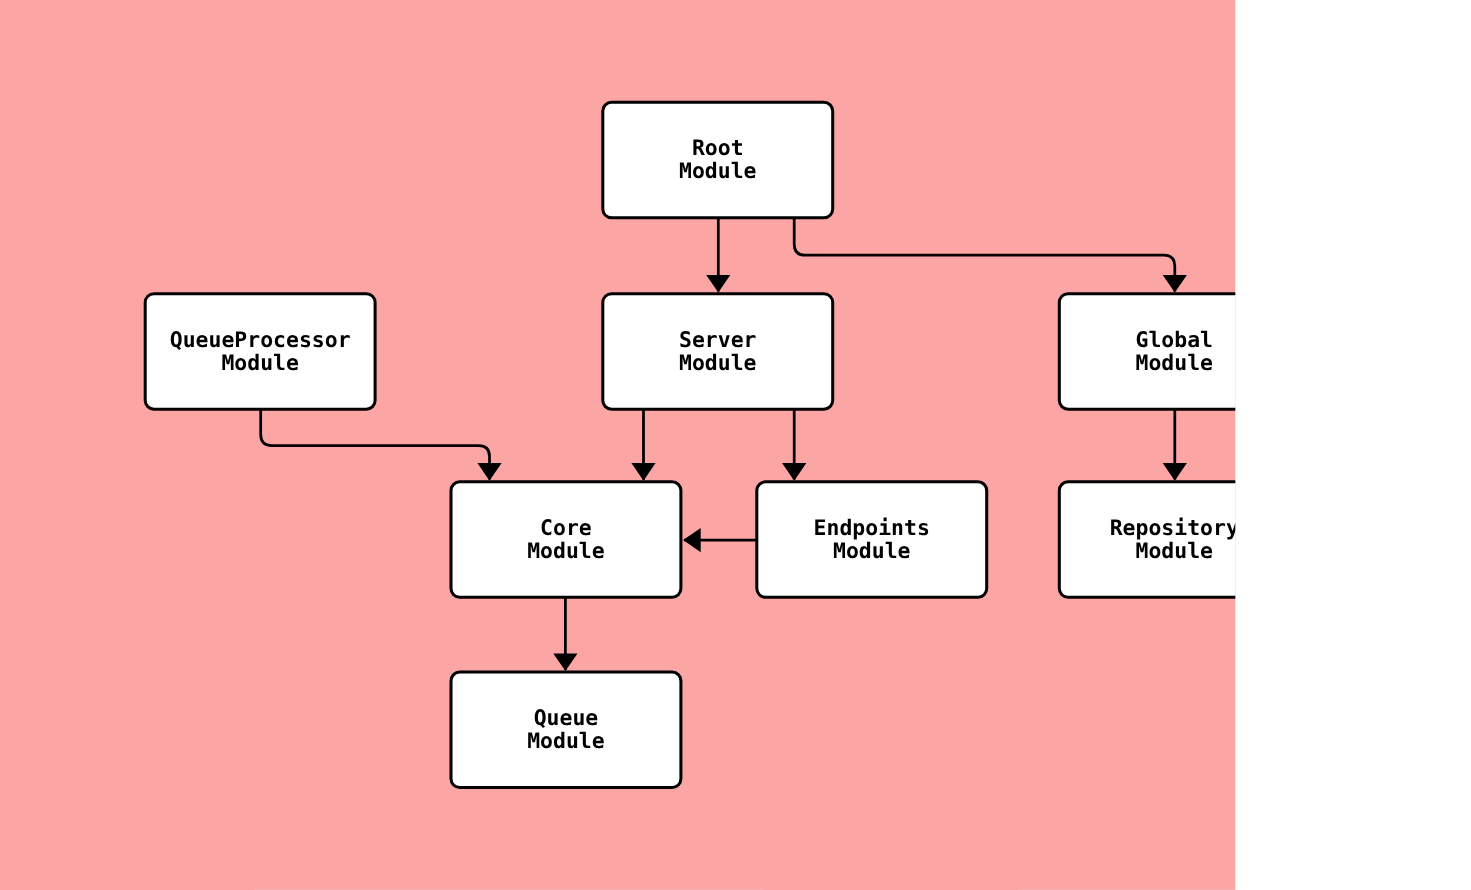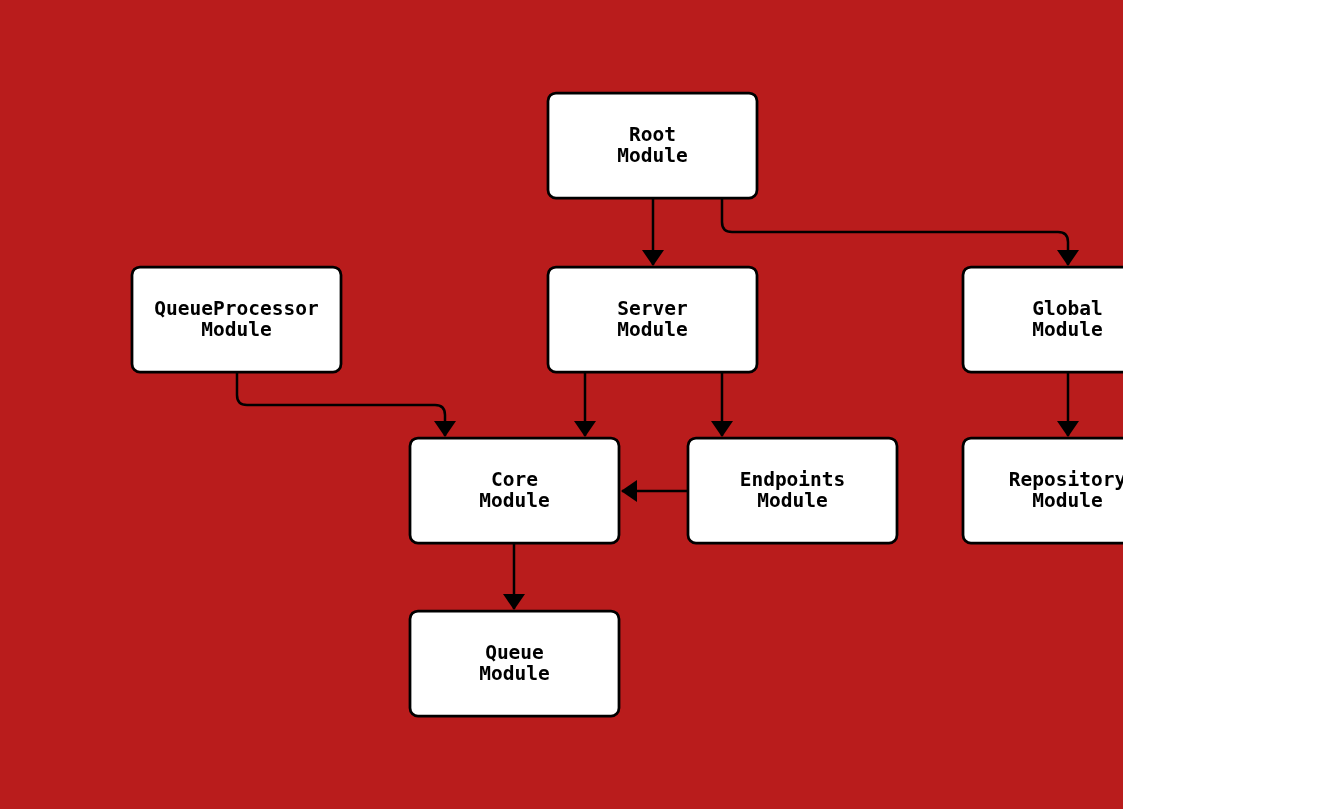--- a/index.html
+++ b/index.html
@@ -4,21 +4,21 @@
 <style>
   html, body {
     margin: 0;
     padding: 0;
     background: #ffffff;
   }
   .canvas {
     position: relative;
     width: 1123px;
     height: 809px;
-    background: #b91c1c;
+    background: #fca5a5;
     overflow: hidden;
   }
   svg.diagram {
     display: block;
     width: 1337px;
     height: 809px;
   }
   .edge {
     fill: none;
     stroke: #000000;

